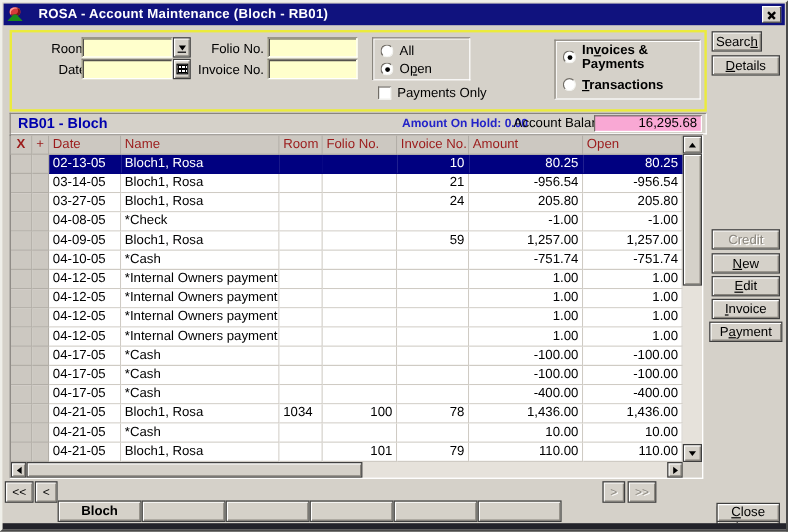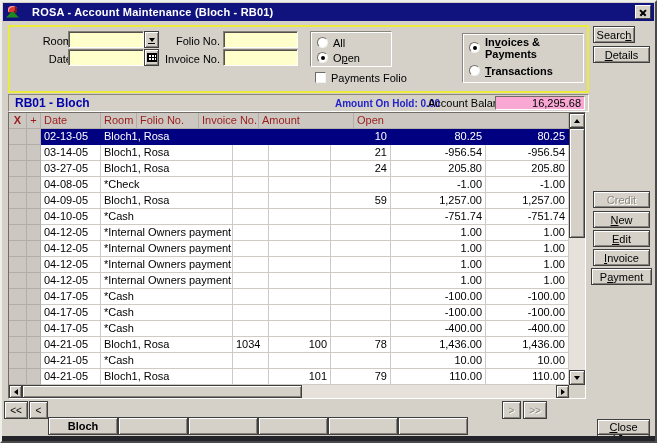--- a/index.html
+++ b/index.html
@@ -152,21 +152,21 @@
         <span class="radio"></span>
         <span><span>All</span><span class="u"></span><span></span></span>
       </div>
       <div class="opt" style="left:6px; top:19px;">
         <span class="radio on"></span>
         <span><span>O</span><span class="u">p</span><span>en</span></span>
       </div>
     </div>
     <div class="opt" style="left:305px; top:44px;">
       <span class="check"></span>
-      <span>Payments Folio</span>
+      <span>Payments Only</span>
     </div>
 
     <div class="groupbox" style="left:452px; top:6px; width:122px; height:50px;">
       <div class="opt" style="left:6px; top:7px;">
         <span class="radio on"></span>
         <span style="font-weight:bold;"><span>In</span><span class="u">v</span><span>oices &amp; Payments</span></span>
       </div>
       <div class="opt" style="left:6px; top:30px;">
         <span class="radio"></span>
         <span style="font-weight:bold;"><span></span><span class="u">T</span><span>ransactions</span></span>
@@ -208,20 +208,21 @@
     <span class="bal-lbl">Account Balance</span>
     <span class="bal-box">16,295.68</span>
   </div>
 
   <div class="grid">
     <div class="grid-inner">
       <div class="grid-head">
         <div class="hcell hx w-gut">X</div>
         <div class="hcell hx w-gut2" style="font-weight:normal;">+</div>
         <div class="hcell w-date">Date</div>
+        <div class="hcell w-name">Name</div>
         <div class="hcell w-room">Room</div>
         <div class="hcell w-folio">Folio No.</div>
         <div class="hcell w-inv">Invoice No.</div>
         <div class="hcell w-amt">Amount</div>
         <div class="hcell w-open">Open</div>
       </div>
       <div class="grid-body" id="grid-body">
           <div class="grid-row selected">
             <div class="cell gut w-gut"></div>
             <div class="cell gut w-gut2"></div>

